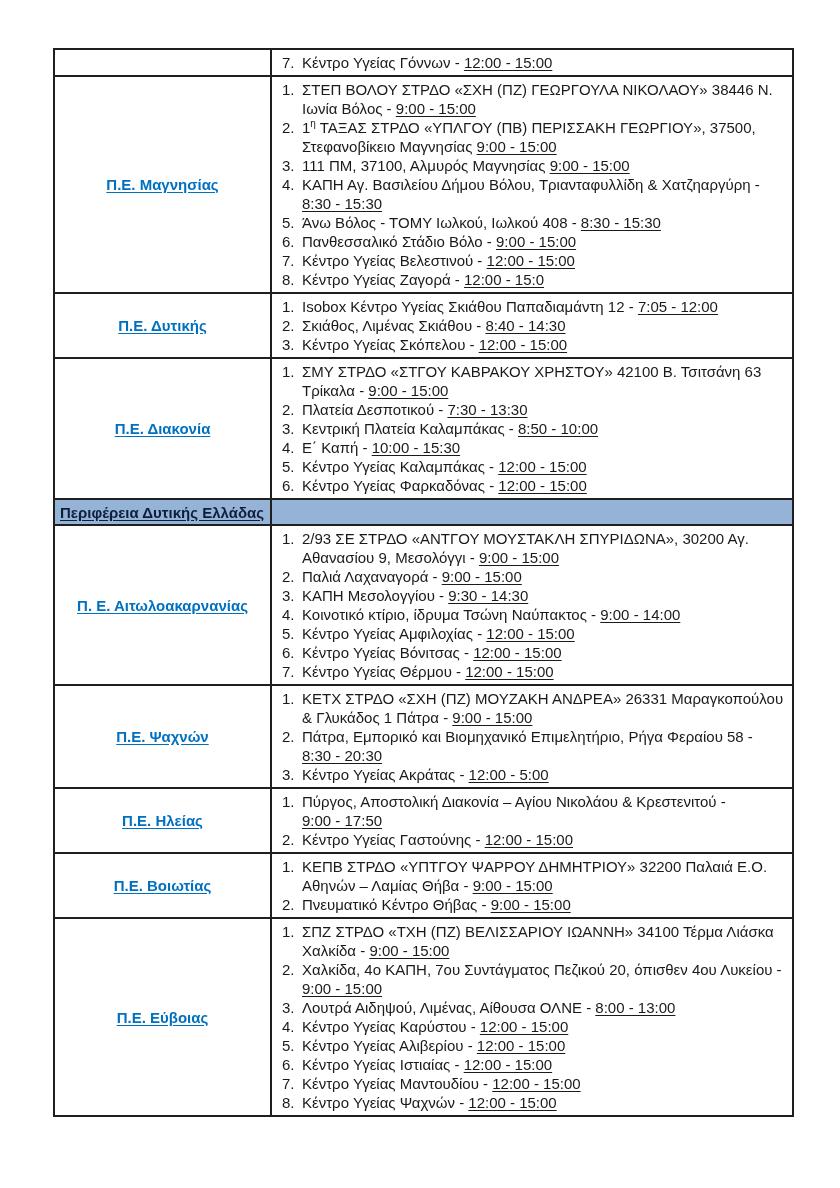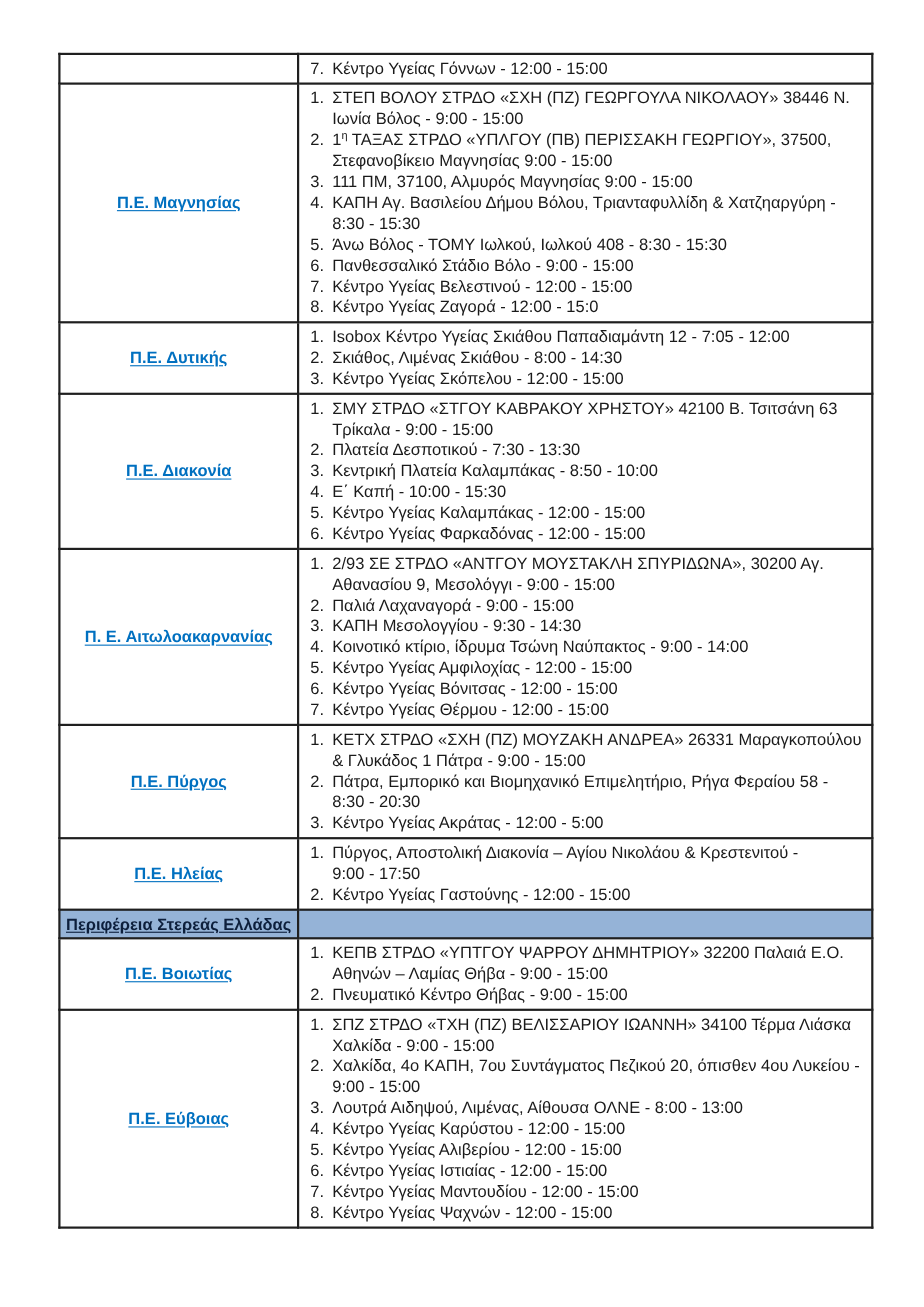--- a/index.html
+++ b/index.html
@@ -25,21 +25,21 @@
     color:#0070C0;font-weight:bold;text-decoration:underline;
     text-underline-offset:2px;cursor:pointer;display:inline-block;
   }
   .items-cell{padding:3px 4px 3px 0 !important;}
   .item{display:flex;align-items:flex-start;}
   .item .num{
     flex:0 0 30px;text-align:left;padding-left:10px;box-sizing:border-box;
   }
   .item .itext{flex:1 1 auto;padding-right:2px;}
   .time{
-    text-underline-offset:2px;
+    text-decoration:underline;text-underline-offset:2px;
     white-space:nowrap;
   }
   tr.section-row td{
     background:#95B3D7;height:24px;
   }
   .section-label{
     display:inline-block;color:#0d1f3c;font-weight:bold;
     text-decoration:underline;text-underline-offset:2px;
     padding:1px 4px 1px 5px;
   }
@@ -103,21 +103,21 @@
         </tr>
         <tr>
           <td class="region-cell"><span class="region-link">Π.Ε. Δυτικής</span></td>
           <td class="items-cell">
             <div class="item">
               <span class="num">1.</span>
               <span class="itext">Isobox Κέντρο Υγείας Σκιάθου Παπαδιαμάντη 12 - <span class="time">7:05 - 12:00</span></span>
             </div>
             <div class="item">
               <span class="num">2.</span>
-              <span class="itext">Σκιάθος, Λιμένας Σκιάθου - <span class="time">8:00 - 14:30</span></span>
+              <span class="itext">Σκιάθος, Λιμένας Σκιάθου - <span class="time">8:40 - 14:30</span></span>
             </div>
             <div class="item">
               <span class="num">3.</span>
               <span class="itext">Κέντρο Υγείας Σκόπελου - <span class="time">12:00 - 15:00</span></span>
             </div>
           </td>
         </tr>
         <tr>
           <td class="region-cell"><span class="region-link">Π.Ε. Διακονία</span></td>
           <td class="items-cell">
@@ -140,20 +140,24 @@
             <div class="item">
               <span class="num">5.</span>
               <span class="itext">Κέντρο Υγείας Καλαμπάκας - <span class="time">12:00 - 15:00</span></span>
             </div>
             <div class="item">
               <span class="num">6.</span>
               <span class="itext">Κέντρο Υγείας Φαρκαδόνας - <span class="time">12:00 - 15:00</span></span>
             </div>
           </td>
         </tr>
+        <tr class="section-row">
+          <td><span class="section-label">Περιφέρεια Δυτικής Ελλάδας</span></td>
+          <td></td>
+        </tr>
         <tr>
           <td class="region-cell"><span class="region-link">Π. Ε. Αιτωλοακαρνανίας</span></td>
           <td class="items-cell">
             <div class="item">
               <span class="num">1.</span>
               <span class="itext">2/93 ΣΕ ΣΤΡΔΟ «ΑΝΤΓΟΥ ΜΟΥΣΤΑΚΛΗ ΣΠΥΡΙΔΩΝΑ», 30200 Αγ. Αθανασίου 9, Μεσολόγγι - <span class="time">9:00 - 15:00</span></span>
             </div>
             <div class="item">
               <span class="num">2.</span>
               <span class="itext">Παλιά Λαχαναγορά - <span class="time">9:00 - 15:00</span></span>
@@ -174,21 +178,21 @@
               <span class="num">6.</span>
               <span class="itext">Κέντρο Υγείας Βόνιτσας - <span class="time">12:00 - 15:00</span></span>
             </div>
             <div class="item">
               <span class="num">7.</span>
               <span class="itext">Κέντρο Υγείας Θέρμου - <span class="time">12:00 - 15:00</span></span>
             </div>
           </td>
         </tr>
         <tr>
-          <td class="region-cell"><span class="region-link">Π.Ε. Πύργος</span></td>
+          <td class="region-cell"><span class="region-link">Π.Ε. Ψαχνών</span></td>
           <td class="items-cell">
             <div class="item">
               <span class="num">1.</span>
               <span class="itext">ΚΕΤΧ ΣΤΡΔΟ «ΣΧΗ (ΠΖ) ΜΟΥΖΑΚΗ ΑΝΔΡΕΑ» 26331 Μαραγκοπούλου &amp; Γλυκάδος 1 Πάτρα - <span class="time">9:00 - 15:00</span></span>
             </div>
             <div class="item">
               <span class="num">2.</span>
               <span class="itext">Πάτρα, Εμπορικό και Βιομηχανικό Επιμελητήριο, Ρήγα Φεραίου 58 - <span class="time">8:30 - 20:30</span></span>
             </div>
             <div class="item">
@@ -202,24 +206,20 @@
           <td class="items-cell">
             <div class="item">
               <span class="num">1.</span>
               <span class="itext">Πύργος, Αποστολική Διακονία – Αγίου Νικολάου &amp; Κρεστενιτού - <span class="time">9:00 - 17:50</span></span>
             </div>
             <div class="item">
               <span class="num">2.</span>
               <span class="itext">Κέντρο Υγείας Γαστούνης - <span class="time">12:00 - 15:00</span></span>
             </div>
           </td>
-        </tr>
-        <tr class="section-row">
-          <td><span class="section-label">Περιφέρεια Στερεάς Ελλάδας</span></td>
-          <td></td>
         </tr>
         <tr>
           <td class="region-cell"><span class="region-link">Π.Ε. Βοιωτίας</span></td>
           <td class="items-cell">
             <div class="item">
               <span class="num">1.</span>
               <span class="itext">ΚΕΠΒ ΣΤΡΔΟ «ΥΠΤΓΟΥ ΨΑΡΡΟΥ ΔΗΜΗΤΡΙΟΥ» 32200 Παλαιά Ε.Ο. Αθηνών – Λαμίας Θήβα - <span class="time">9:00 - 15:00</span></span>
             </div>
             <div class="item">
               <span class="num">2.</span>

